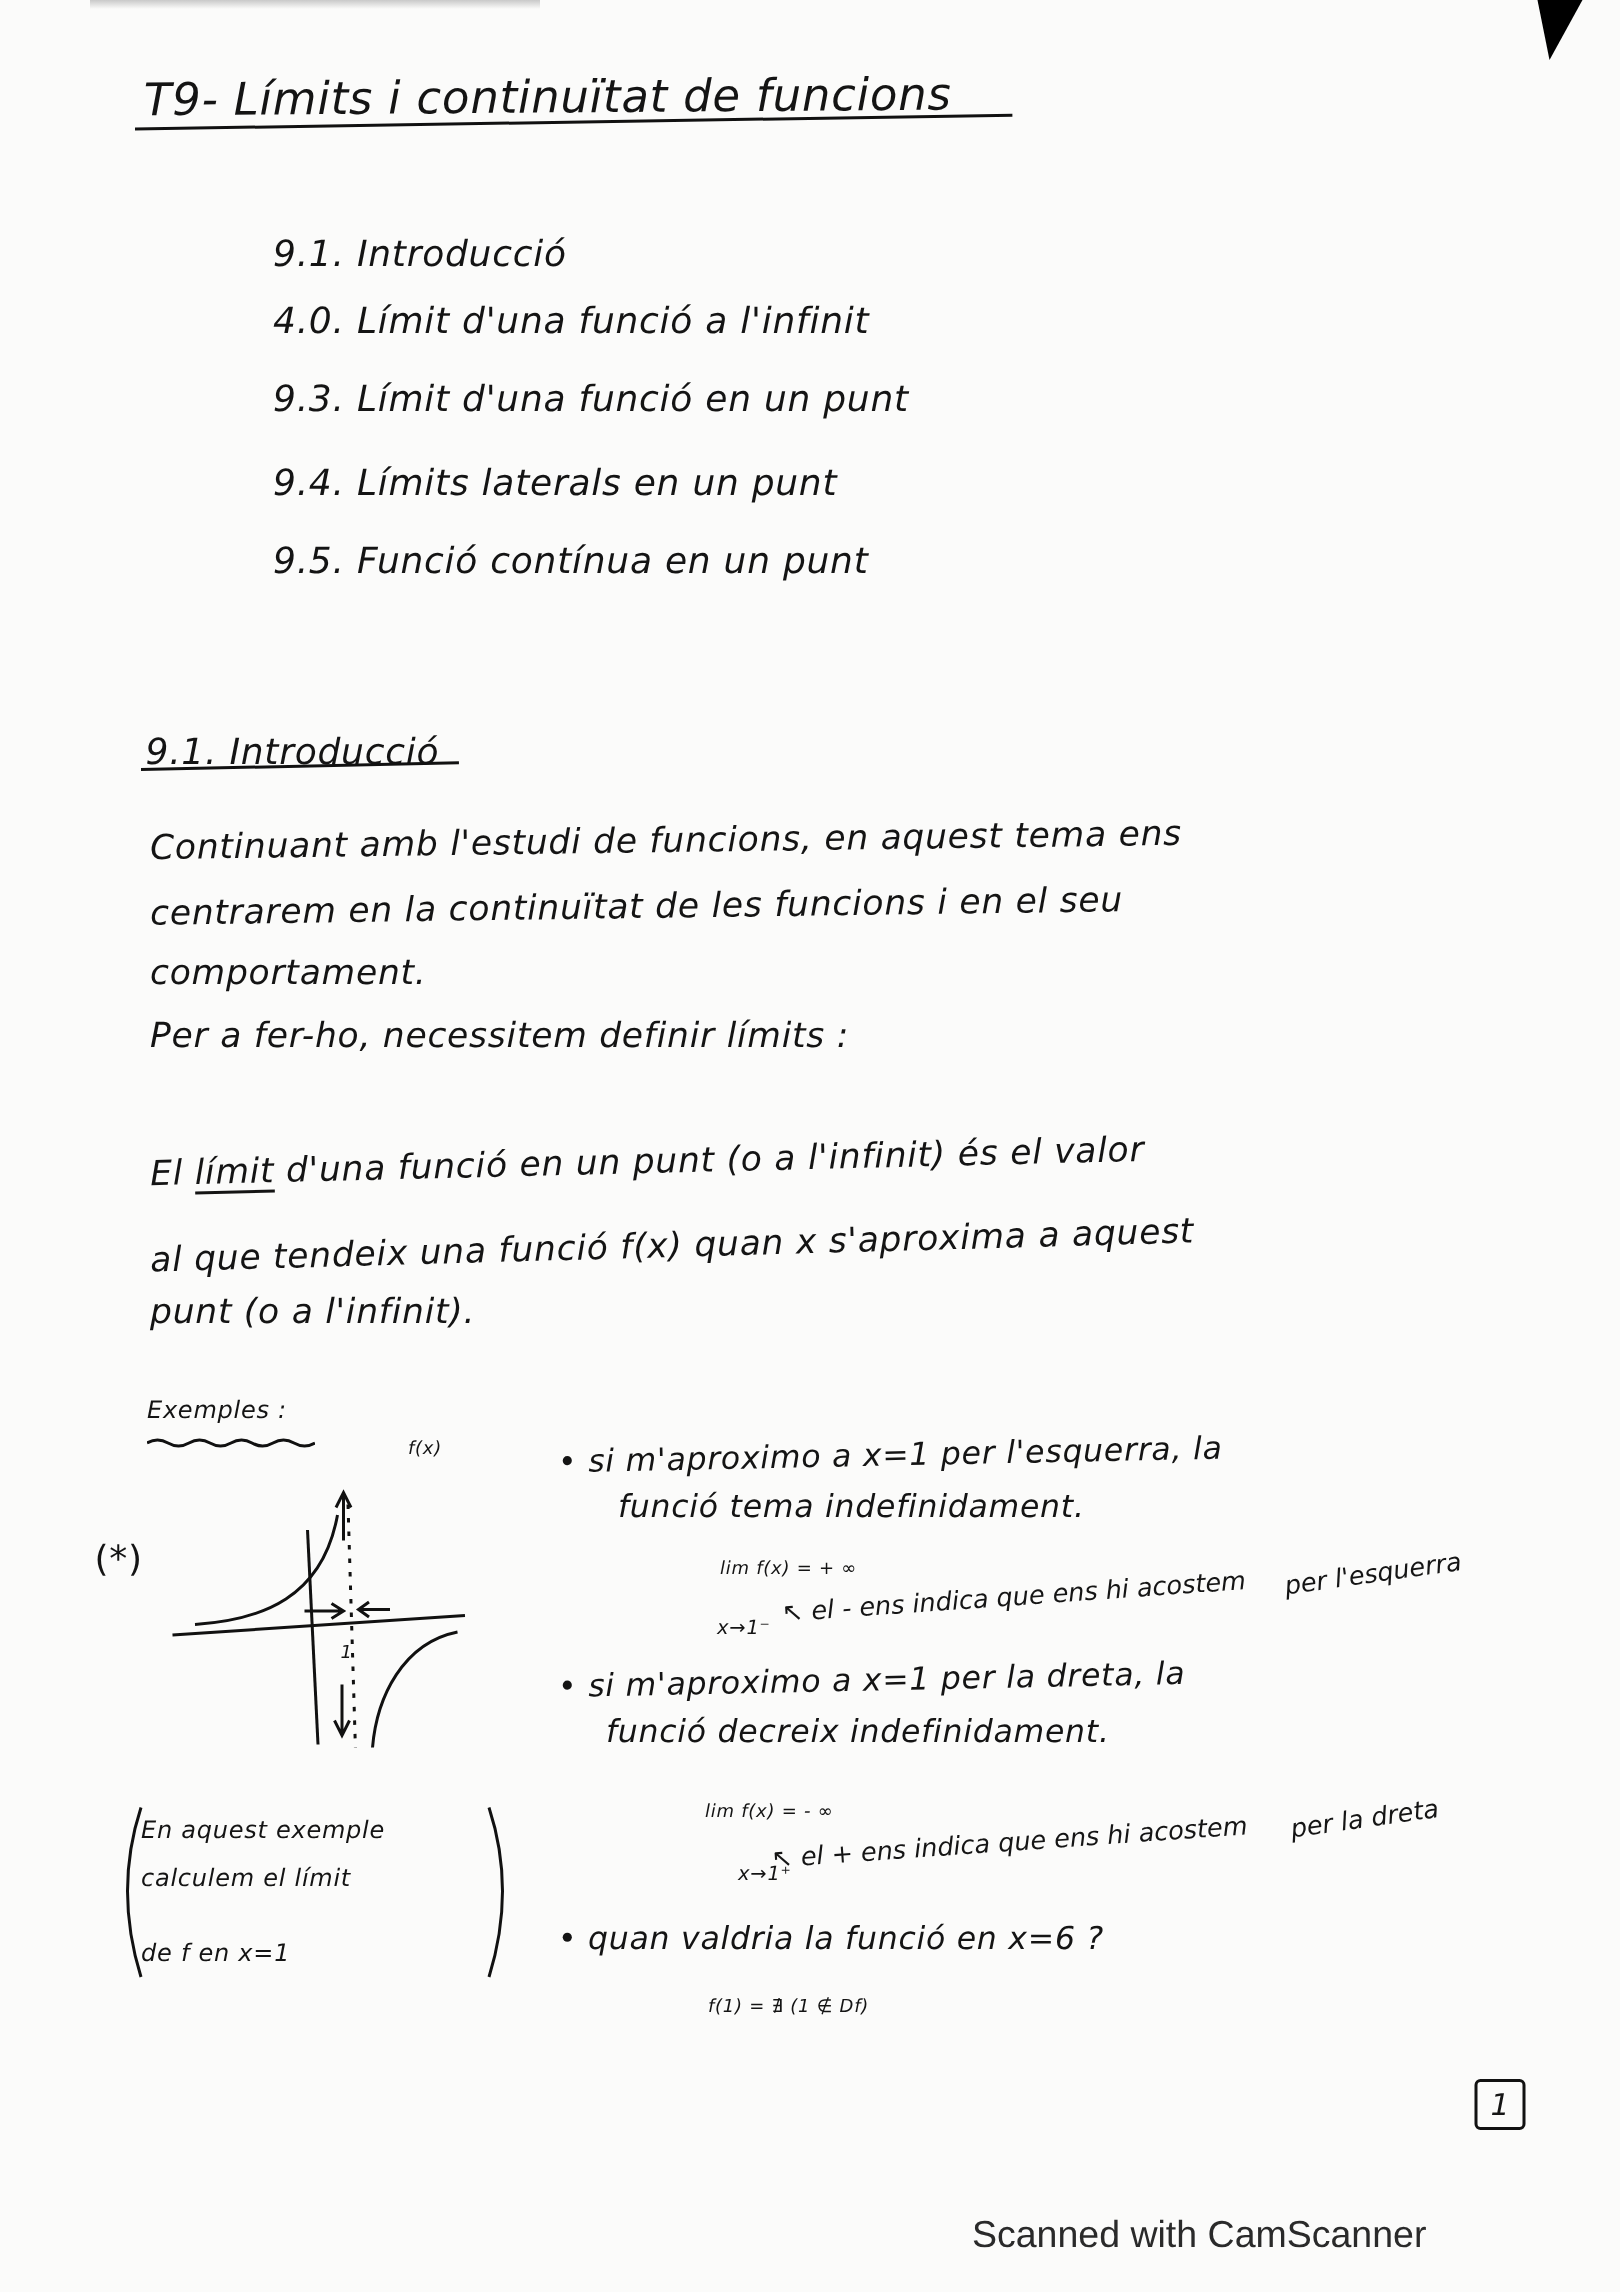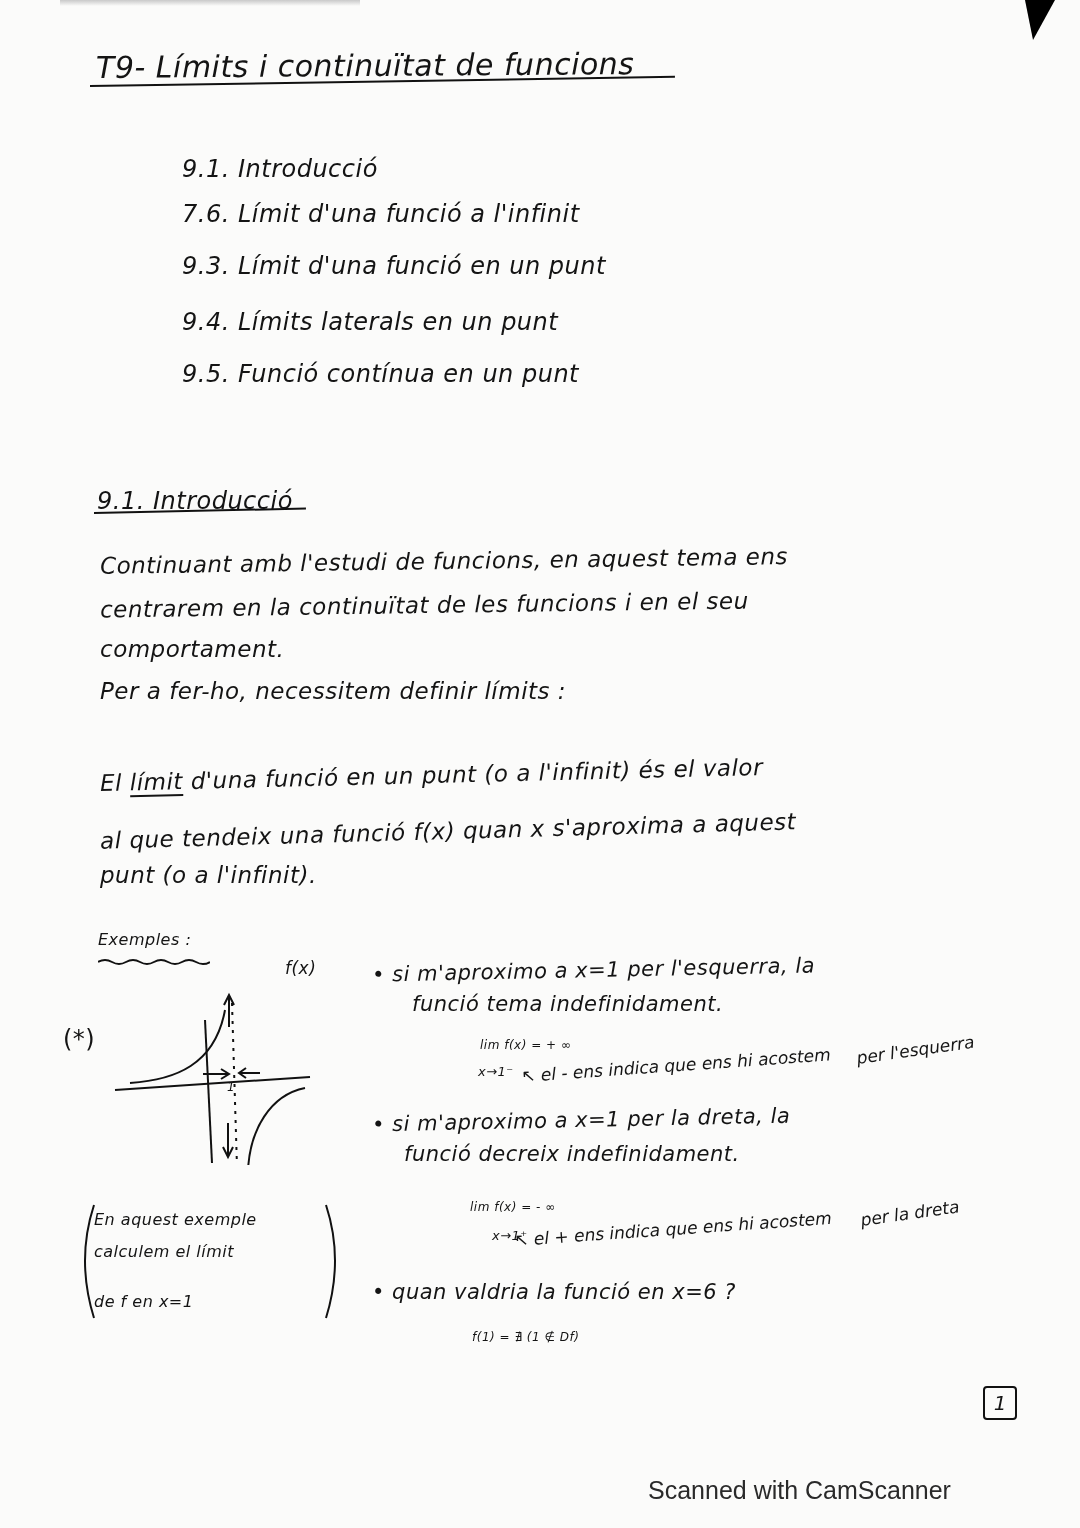--- a/index.html
+++ b/index.html
@@ -16,41 +16,41 @@
     .title-line { position:absolute; left:90px; top:85px; width:585px; height:2px; background:#111; transform:rotate(-0.9deg); transform-origin:left; }
     .toc { left:182px; font-size:24px; }
     .sec-head { left:97px; top:487px; font-size:24px; }
     .sec-line { position:absolute; left:94px; top:512px; width:212px; height:2px; background:#111; transform:rotate(-1.2deg); transform-origin:left; }
     .para { left:100px; font-size:23px; }
     .u { text-decoration:underline; text-underline-offset:5px; }
     .ex-head { left:98px; top:930px; font-size:16px; }
     .ex-wave { position:absolute; left:98px; top:958px; width:112px; height:8px; }
     .star { left:63px; top:1025px; font-size:24px; font-style:normal; }
     .graph { position:absolute; left:105px; top:955px; }
-    .fx { left:272px; top:958px; font-size:17px;margin-left:13px; }
+    .fx { left:272px; top:958px; font-size:12px; }
     .bul { left:372px; font-size:21px; }
-    .sm { font-size:15px; }
+    .sm { font-size:15px;margin-top:14px; }
     .lim { font-size:12px; }
     .note { position:absolute; font-size:17px; font-style:italic; transform-origin:left bottom; white-space:nowrap; }
     .paren-box { position:absolute; left:80px; top:1200px; width:260px; height:120px; }
     .paren-text { left:94px; font-size:16px; }
     .pagebox { position:absolute; left:983px; top:1386px; width:30px; height:30px; border:2px solid #111; border-radius:4px; text-align:center; line-height:30px; font-size:20px; font-style:italic; }
     .footer { position:absolute; left:648px; top:1476px; font-family:"Liberation Sans", sans-serif; font-size:25px; color:#2a2a2a; }
   </style>
 </head>
 <body>
 
 <div class="top-edge"></div>
 <div class="corner"></div>
 
 <div class="hw title">T9- Límits i continuïtat de funcions</div>
 <div class="title-line"></div>
 
 <div class="hw toc" style="top:155px">9.1. Introducció</div>
-<div class="hw toc" style="top:200px">7.6. Límit d'una funció a l'infinit</div>
+<div class="hw toc" style="top:200px">4.0. Límit d'una funció a l'infinit</div>
 <div class="hw toc" style="top:252px">9.3. Límit d'una funció en un punt</div>
 <div class="hw toc" style="top:308px">9.4. Límits laterals en un punt</div>
 <div class="hw toc" style="top:360px">9.5. Funció contínua en un punt</div>
 
 <div class="hw sec-head">9.1. Introducció</div>
 <div class="sec-line"></div>
 
 <div class="hw para" style="top:548px;transform:rotate(-0.8deg)">Continuant amb l'estudi de funcions, en aquest tema ens</div>
 <div class="hw para" style="top:592px;transform:rotate(-0.8deg)">centrarem en la continuïtat de les funcions i en el seu</div>
 <div class="hw para" style="top:636px">comportament.</div>

